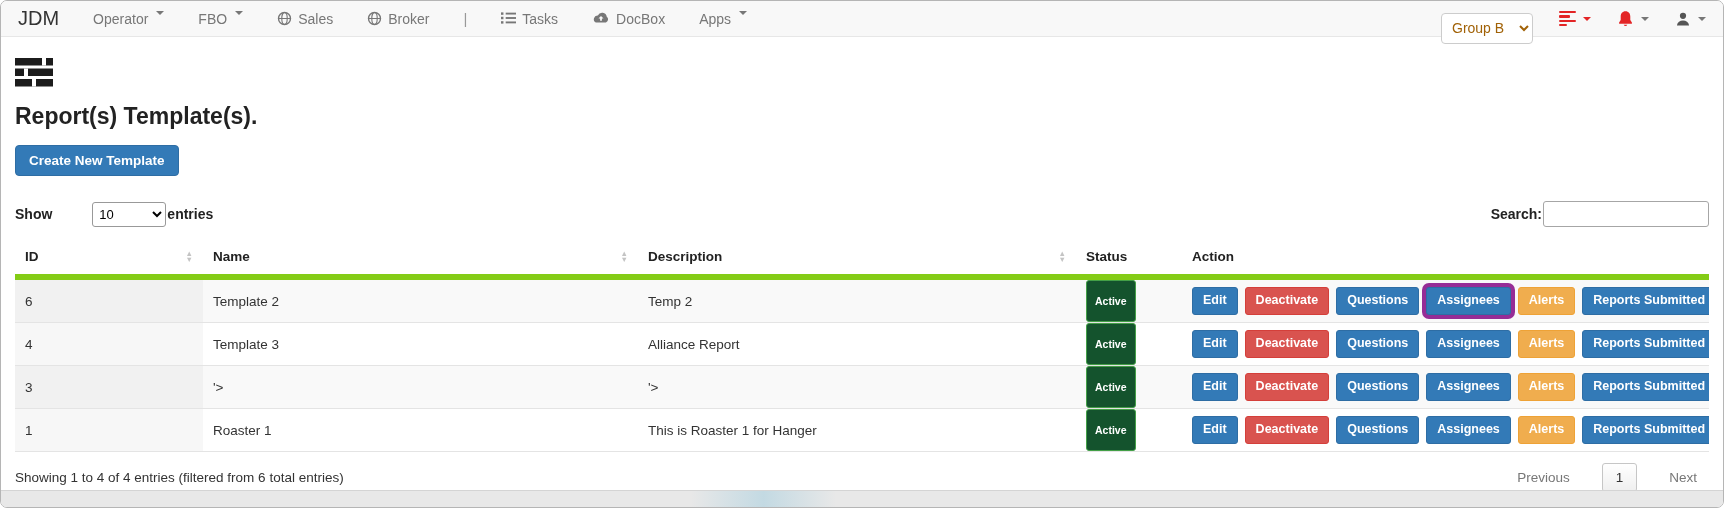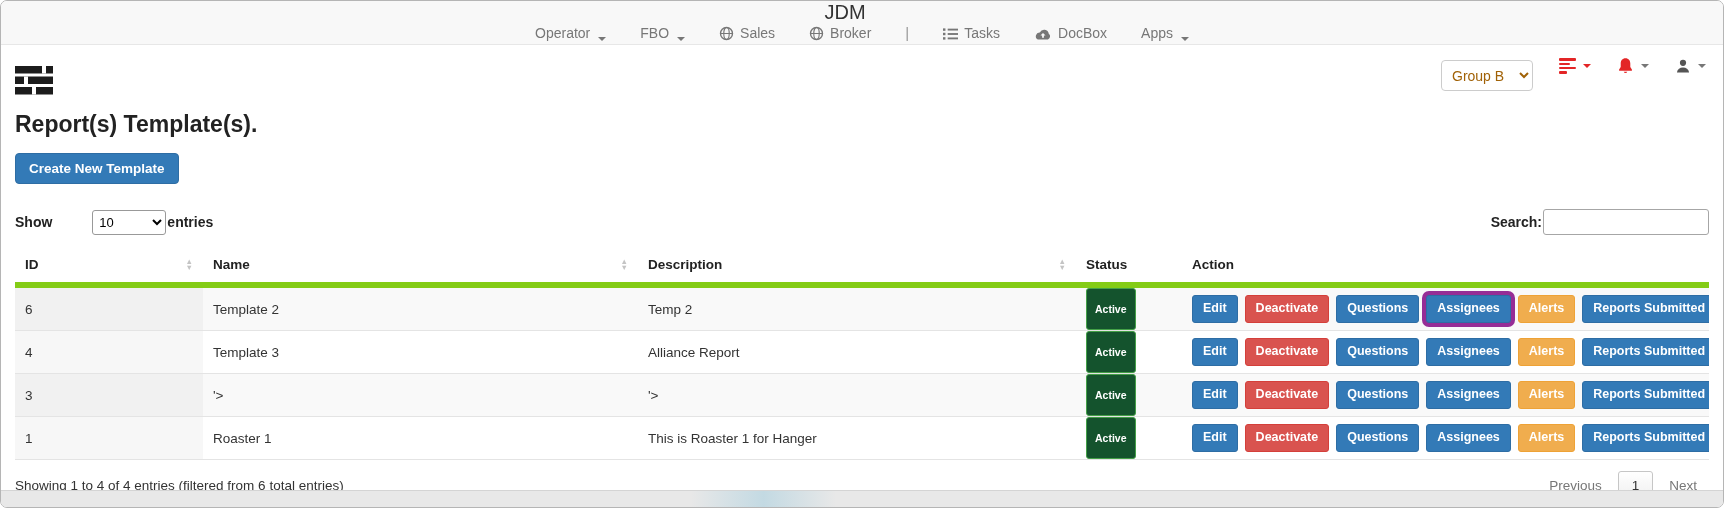--- a/index.html
+++ b/index.html
@@ -1,23 +1,23 @@
 <!DOCTYPE html>
 <html><head>
 <meta charset="utf-8">
 <style>
   html,body{margin:0;padding:0;background:#fff;font-family:"Liberation Sans",sans-serif;}
   .frame{position:relative;width:1724px;height:508px;box-sizing:border-box;border:1px solid #b5b5b5;
          border-radius:7px;overflow:hidden;background:#fff;}
 
   
-  .navbar{height:44px;background:#f8f8f8;border-bottom:1px solid #e7e7e7;display:flex;align-items:center;padding:0 17px;box-sizing:border-box;flex-direction:column;}
+  .navbar{height:36px;background:#f8f8f8;border-bottom:1px solid #e7e7e7;display:flex;align-items:center;padding:8px 17px;box-sizing:border-box;}
   .brand{font-size:20px;color:#333;margin-right:34px;}
   .nav-items{display:flex;align-items:center;gap:34px;color:#777;font-size:14px;}
-  .nav-item{display:flex;align-items:flex-end;gap:6px;cursor:pointer;white-space:nowrap;}
+  .nav-item{display:flex;align-items:flex-start;gap:6px;cursor:pointer;white-space:nowrap;}
   .nav-icon{display:inline-flex;align-items:center;color:#777;}
   .caret{width:0;height:0;border-left:4px solid transparent;border-right:4px solid transparent;border-top:4px solid #777;margin-left:2px;}
   .caret.red{border-top-color:#e32526;}
   .divider{color:#999;font-size:15px;}
   .nav-right{margin-left:auto;display:flex;align-items:center;gap:26px;}
   .group-select{font-size:14px;color:#a16207;padding:5px 6px;border:1px solid #ccc;border-radius:4px;background:#fff;width:92px;height:31px;margin-top:19px;}
   .icon-group{display:flex;align-items:center;gap:5px;cursor:pointer;}
   .redlines{display:flex;flex-direction:column;gap:2px;}
   .redlines i{display:block;height:2.4px;background:#e32526;border-radius:1px;}
   .redlines i:nth-child(1){width:17px;}
@@ -52,21 +52,21 @@
                 padding:14px 8px;border-radius:3px;}
   .btn{display:inline-block;color:#fff;font-size:12.5px;font-weight:700;padding:5px 10px;border-radius:3px;margin-right:7px;
        cursor:pointer;line-height:1.25;}
   .btn.blue{background:#337ab7;border:1px solid #2e6da4;}
   .btn.red{background:#d9534f;border:1px solid #d43f3a;}
   .btn.orange{background:#f0ad4e;border:1px solid #eea236;}
   .btn.highlighted{box-shadow:0 0 0 4px #962d96;}
 
   
   .table-footer{display:flex;justify-content:space-between;align-items:center;padding:11px 0 0;font-size:13.5px;color:#333;}
-  .paginate{display:flex;align-items:center;color:#777;font-size:13.5px;}
+  .paginate{display:flex;align-items:center;color:#777;font-size:13.5px;gap:16px;}
   .paginate .pg-link{padding:6px 12px;cursor:pointer;}
   .page-num{border:1px solid #c6c6c6;background:linear-gradient(#fff,#efefef);padding:6px 13px;border-radius:3px;color:#333;margin:0 4px;cursor:pointer;}
 
   .bottom-bar{position:absolute;left:0;right:0;bottom:0;height:16px;background:#e8e8e8;border-top:1px solid #d4d4d4;}
   .scroll-hint{position:absolute;left:690px;width:145px;top:0;bottom:0;
                background:linear-gradient(90deg,rgba(160,205,220,0) 0%,rgba(150,200,220,0.45) 50%,rgba(160,205,220,0) 100%);}
 </style>
 </head>
 <body>
 

